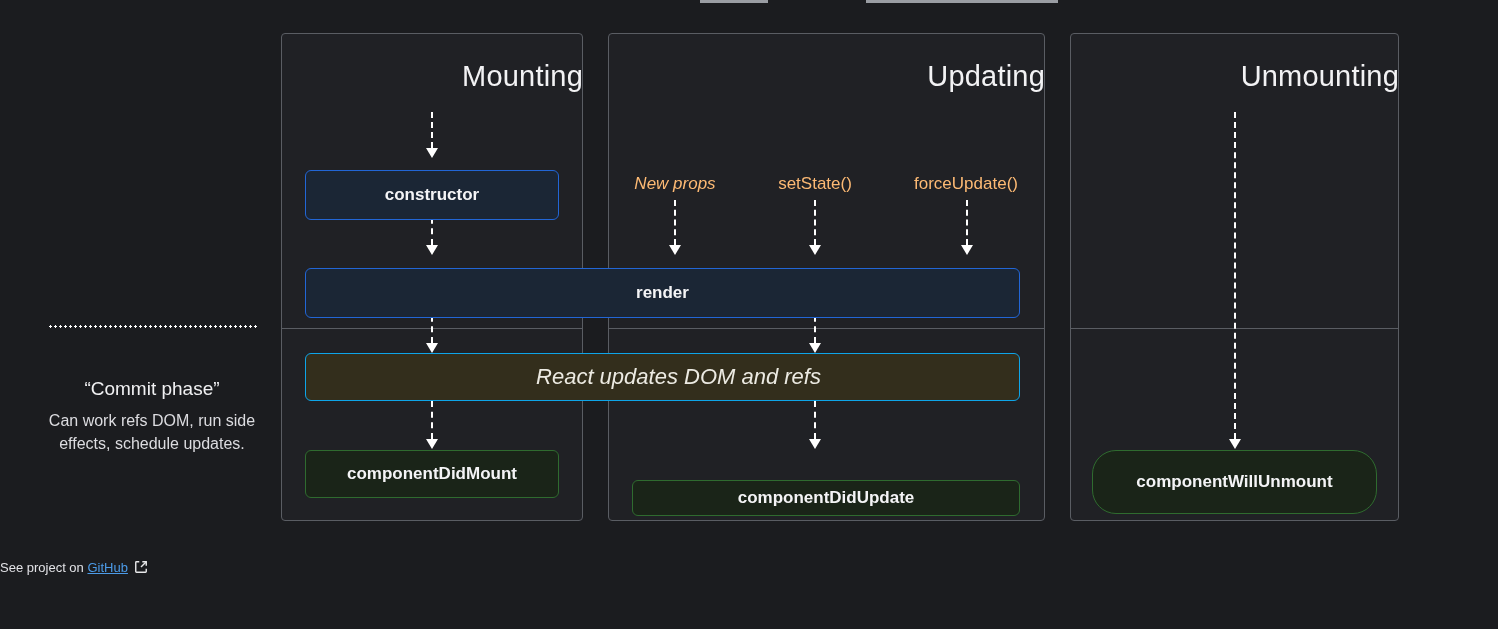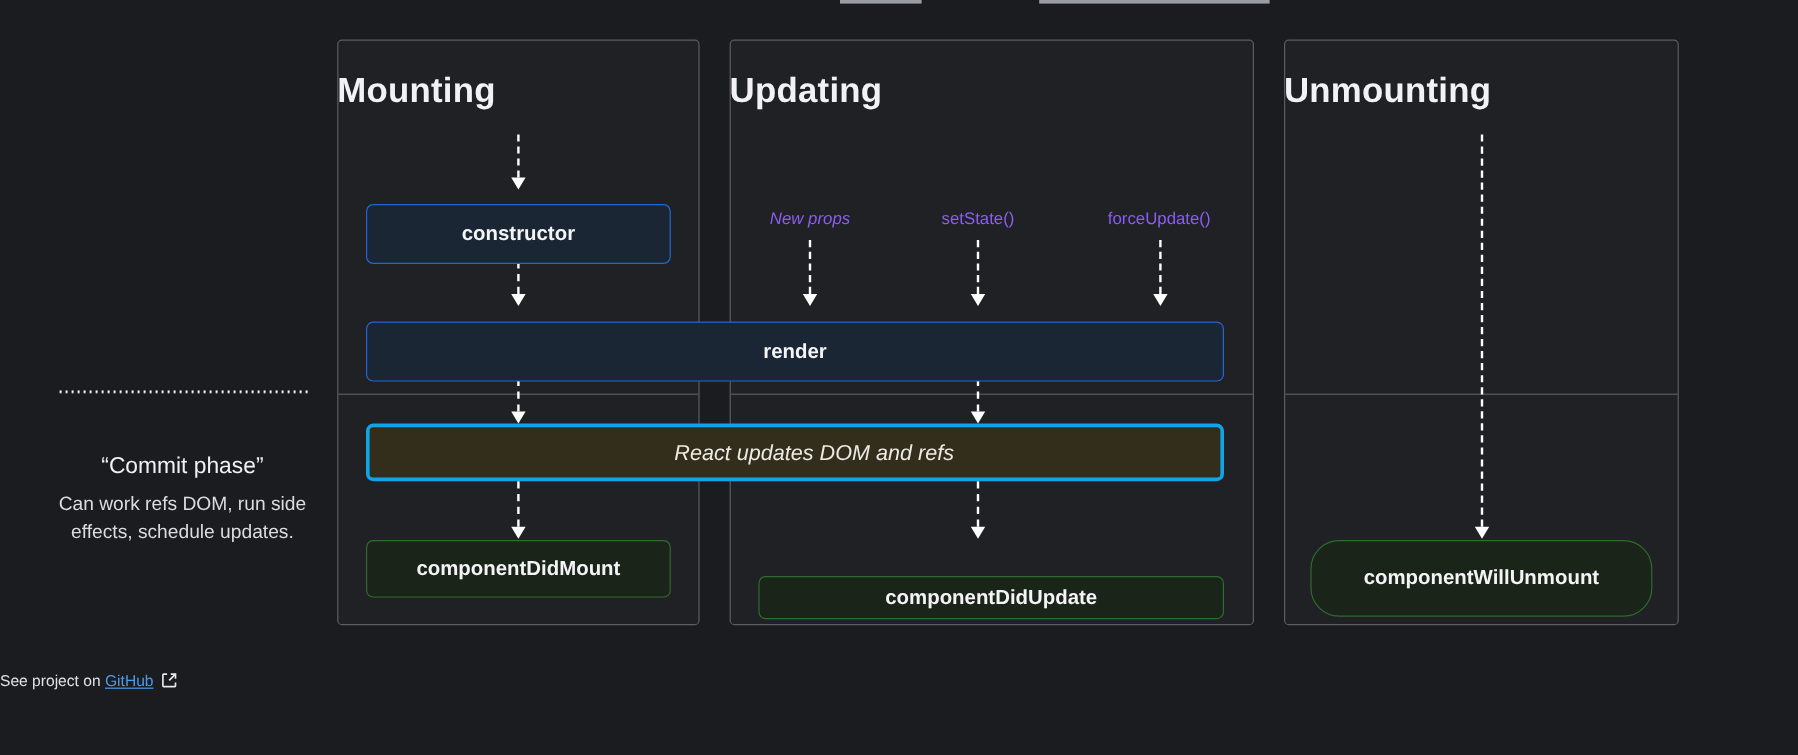--- a/index.html
+++ b/index.html
@@ -18,23 +18,23 @@
   
   .col{
     position:absolute;
     border:1px solid #5a5d63;
     border-radius:4px;
     background:#202125;
     box-sizing:border-box;
   }
   .col-title{
     position:absolute;
-    text-align:left;
+    text-align:right;
     font-size:29px;
-    font-weight:700;
+    font-weight:400;
     color:#f2f2f4;
     letter-spacing:.2px;
     white-space:nowrap;
   }
   
   .col-divider{
     position:absolute;
     height:1px;background:#5a5d63;
   }
 
@@ -60,27 +60,27 @@
   .box{
     position:absolute;
     border-radius:6px;
     box-sizing:border-box;
     display:flex;align-items:center;justify-content:center;
     font-size:17px;font-weight:700;
     color:#f4f4f6;
     text-align:center;
   }
   .box.blue{background:#1b2635;border:1px solid #2266d6;margin-top:12px;}
-  .box.olive{background:#332e1c;border:3px solid #0ea5e9;font-style:italic;font-weight:400;font-size:18px;color:#eceae2;padding-left:32px;}
+  .box.olive{background:#332e1c;border:1px solid #0ea5e9;font-style:italic;font-weight:400;font-size:22px;color:#eceae2;padding-left:32px;}
   .box.green{background:#1a2418;border:1px solid #2f6b2f;}
 
   
   .trigger{
     position:absolute;
-    font-size:14px;color:#8b5cf6;white-space:nowrap;text-align:center;
+    font-size:17px;color:#fdba74;white-space:nowrap;text-align:center;
   }
   .trigger.ital{font-style:italic;}
 
   
   .arrow{position:absolute;}
   .arrow .shaft{
     position:absolute;left:50%;top:0;width:0;
     border-left:2px dashed #ffffff;
     transform:translateX(-1px);
   }

